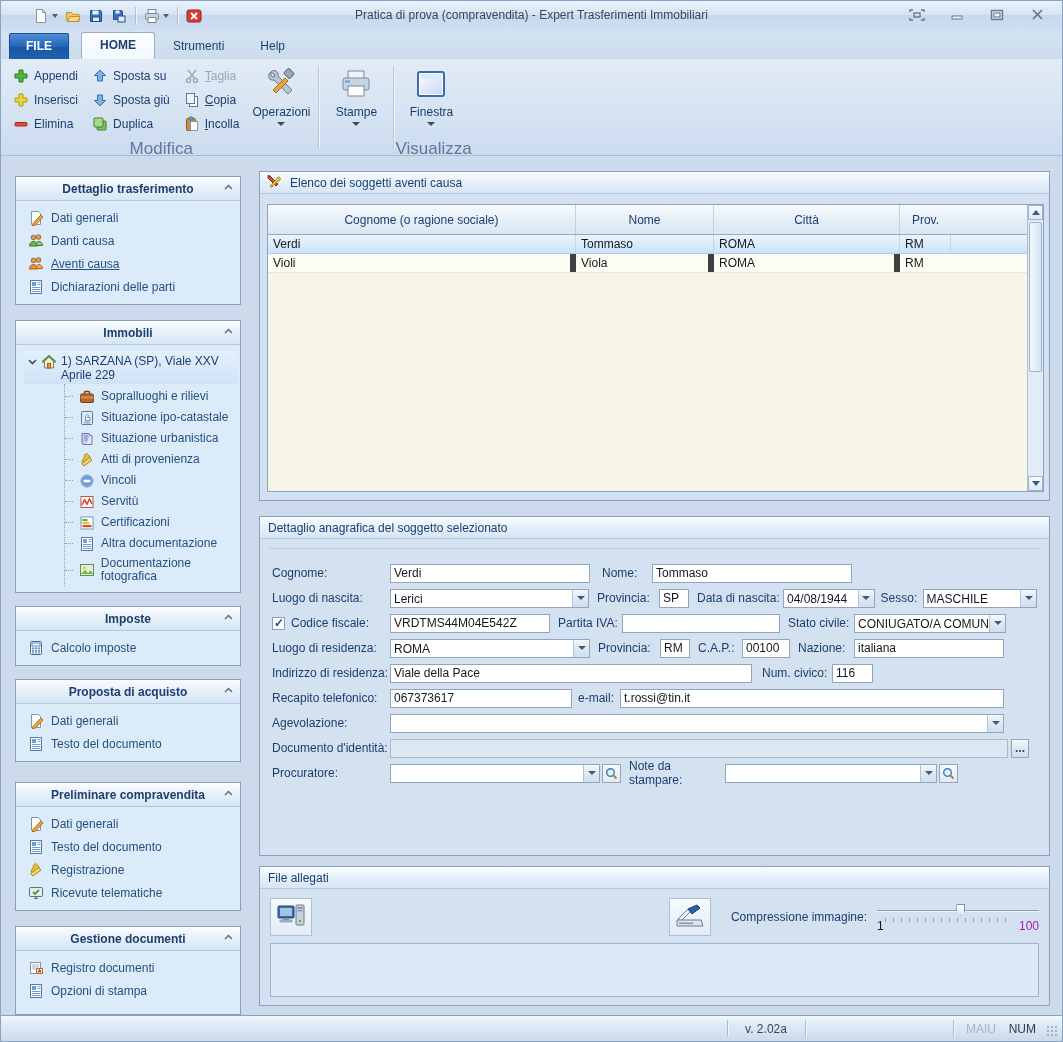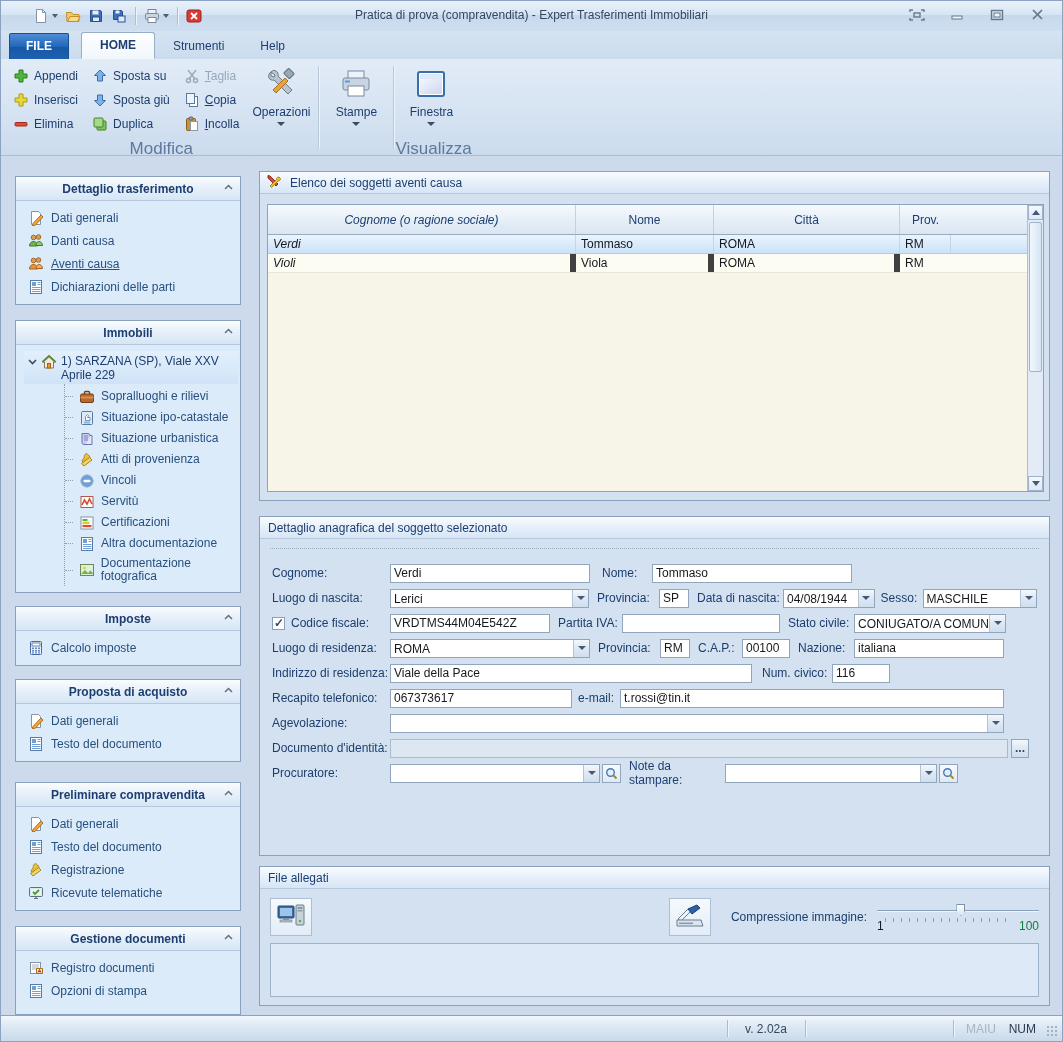--- a/index.html
+++ b/index.html
@@ -83,21 +83,21 @@
   
   .grid { position:absolute; left:7px; top:32px; width:777px; height:288px; border:1px solid #8ba2c0; background:#f6f5e8; display:flex; }
   .grid-cols { width:761px; }
   .grid-head { display:flex; height:30px; background:linear-gradient(#f7fafd,#e8f0f8 45%,#d9e6f3); border-bottom:1px solid #98aac0; }
   .gh { display:flex; align-items:center; justify-content:center; border-right:1px solid #c3d1e1; color:#1d3e70; }
   .grow { display:flex; height:19px; }
   .gc { display:flex; align-items:center; padding-left:5px; border-right:6px solid #404040; color:#15181c; overflow:hidden; white-space:nowrap; }
   .grow.selected { background:linear-gradient(#eaf4fd,#cbe2f8); border-bottom:1px solid #b0cbe7; }
   .grow.alt { background:#fdfcf2; border-bottom:1px solid #e8e6d6; }
   .grow.selected .gc { border-right:1px solid #c0d6ec; }
-  .c0{width:308px;font-style:italic;} .c1{width:138px;} .c2{width:186px;} .c3{width:51px; border-right:none;}
+  .c0{width:308px;} .c1{width:138px;} .c2{width:186px;} .c3{width:51px; border-right:none;}
   .vscroll { width:16px; background:#e3ecf6; border-left:1px solid #aebfd4; display:flex; flex-direction:column; }
   .vs-btn { height:15px; background:linear-gradient(#f5f9fd,#dce8f4); border:1px solid #9fb4cc; display:flex; align-items:center; justify-content:center; }
   .vs-track { flex:1; position:relative; }
   .vs-thumb { position:absolute; left:1px; right:1px; top:2px; height:150px; background:linear-gradient(90deg,#f2f8fd,#d4e4f4); border:1px solid #9fb4cc; border-radius:2px; }
   .tri-up { width:0;height:0;border-left:4px solid transparent;border-right:4px solid transparent;border-bottom:5px solid #44597a; }
   .tri-down { width:0;height:0;border-left:4px solid transparent;border-right:4px solid transparent;border-top:5px solid #44597a; }
 
   
   .frow { display:flex; align-items:center; padding:0 12px; margin-top:5px; height:20px; }
   .flabel { width:118px; flex:none; color:#1c3e6e; }
@@ -121,21 +121,21 @@
   .files-toolbar { position:absolute; left:10px; right:10px; top:30px; height:40px; display:flex; align-items:center; }
   .tool-big { width:42px; height:38px; border:1px solid #aebfd4; background:linear-gradient(#f6fafd,#e2ecf7); display:flex; align-items:center; justify-content:center; }
   .comp-label { margin-left:20px; color:#1c3e6e; }
   .slider { position:relative; width:162px; height:32px; margin-left:10px; }
   .slider .track { position:absolute; left:0; right:0; top:9px; height:1px; background:#8aa0b9; box-shadow:0 1px 0 #eef4fb; }
   .slider .thumb { position:absolute; top:3px; left:49%; width:9px; height:12px; background:linear-gradient(#fdfeff,#dbe6f2); border:1px solid #7e94ad;
     clip-path:polygon(0 0,100% 0,100% 58%,50% 100%,0 58%); }
   .slider .ticks { position:absolute; left:8px; right:26px; top:17px; height:4px;
     background:repeating-linear-gradient(90deg,#8aa0b9 0 1px,transparent 1px 8px); }
   .slider .smin { position:absolute; left:0; bottom:0; color:#15181c; }
-  .slider .smax { position:absolute; right:0; bottom:0; color:#15803d; }
+  .slider .smax { position:absolute; right:0; bottom:0; color:#a21caf; }
   .files-list { position:absolute; left:10px; right:10px; top:76px; height:54px; border:1px solid #9fb4cb; background:#dde9f6; }
 
   
   .statusbar { position:absolute; left:0; right:0; bottom:0; height:26px; border-top:1px solid #8ba2c0;
     background:linear-gradient(#f1f7fc,#dde9f4 40%,#cadaeb); }
   .sb-sep { position:absolute; top:4px; bottom:4px; width:1px; background:#aabccf; box-shadow:1px 0 0 #eef4fb; }
   .sb-version { position:absolute; left:728px; width:74px; top:6px; text-align:center; color:#33475e; }
   .sb-maiu { position:absolute; right:66px; top:6px; color:#a7b4c4; }
   .sb-num { position:absolute; right:26px; top:6px; color:#2b3a4d; }
   .grip { position:absolute; right:3px; bottom:3px; width:13px; height:13px;
@@ -755,21 +755,21 @@
           <span style="width:8px;"></span>
           <span class="ilabel" style="width:56px;">Nazione:</span>
           <input class="field" style="width: 150px;" value="italiana">
         </div>
 
         <div class="frow">
           <span class="flabel">Indirizzo di residenza:</span>
           <input class="field" style="width: 362px;" value="Viale della Pace">
           <span style="width:10px;"></span>
           <span class="ilabel" style="width:70px;">Num. civico:</span>
-          <input class="field" style="width: 58px;" value="116">
+          <input class="field" style="width: 41px;" value="116">
         </div>
 
         <div class="frow">
           <span class="flabel">Recapito telefonico:</span>
           <input class="field" style="width: 182px;" value="067373617">
           <span style="width:6px;"></span>
           <span class="ilabel" style="width:42px;">e-mail:</span>
           <input class="field" style="width: 384px;" value="t.rossi@tin.it">
         </div>
 

